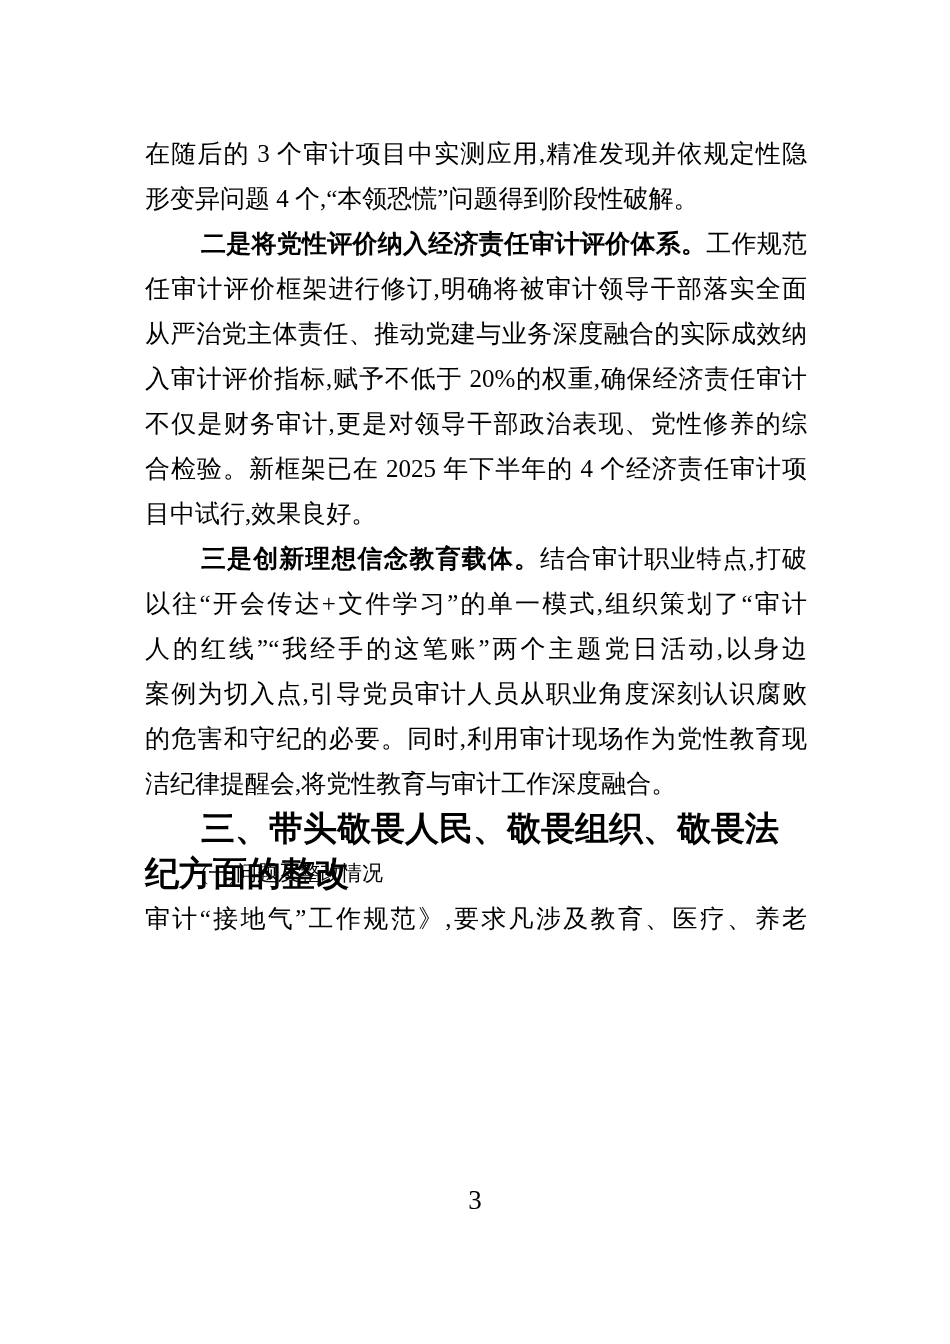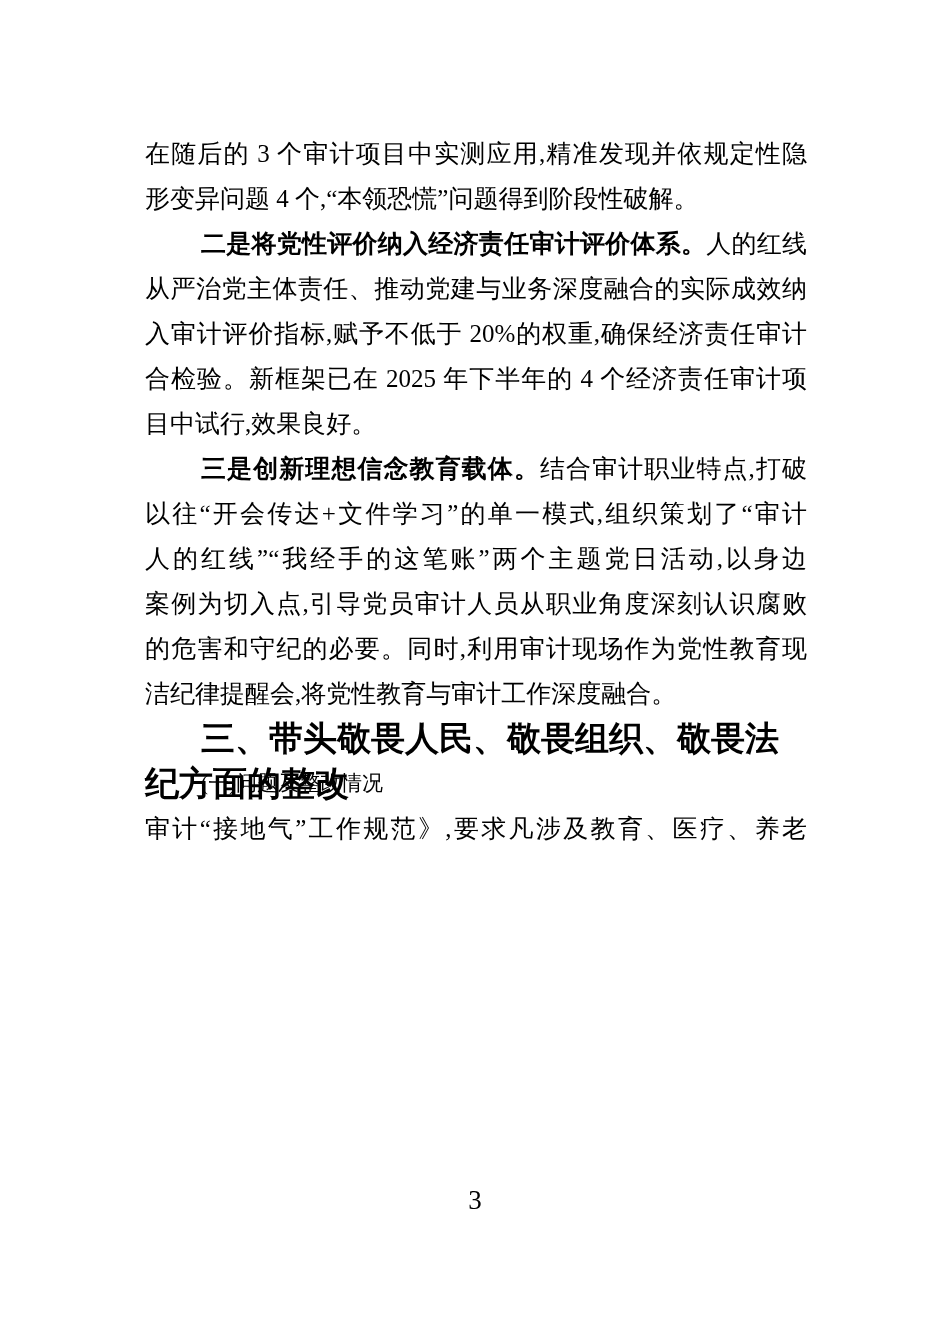--- a/index.html
+++ b/index.html
@@ -54,23 +54,25 @@
 </head>
 <body>
 
 <div class="page">
   <div class="doc">
       <div class="paragraph body-continuation">
         <div class="line justify"><span class="seg">在随后的 3 个审计项目中实测应用,精准发现并依规定性隐</span></div>
         <div class="line"><span class="seg">形变异问题 4 个,“本领恐慌”问题得到阶段性破解。</span></div>
       </div>
       <div class="paragraph body">
-        <div class="line indent justify"><span class="seg bold">二是将党性评价纳入经济责任审计评价体系。</span><span class="seg">人的红线</span></div>
+        <div class="line indent justify"><span class="seg bold">二是将党性评价纳入经济责任审计评价体系。</span><span class="seg">工作规范</span></div>
+        <div class="line justify"><span class="seg">任审计评价框架进行修订,明确将被审计领导干部落实全面</span></div>
         <div class="line justify"><span class="seg">从严治党主体责任、推动党建与业务深度融合的实际成效纳</span></div>
         <div class="line justify"><span class="seg">入审计评价指标,赋予不低于 20%的权重,确保经济责任审计</span></div>
+        <div class="line justify"><span class="seg">不仅是财务审计,更是对领导干部政治表现、党性修养的综</span></div>
         <div class="line justify"><span class="seg">合检验。新框架已在 2025 年下半年的 4 个经济责任审计项</span></div>
         <div class="line"><span class="seg">目中试行,效果良好。</span></div>
       </div>
       <div class="paragraph body">
         <div class="line indent justify"><span class="seg bold">三是创新理想信念教育载体。</span><span class="seg">结合审计职业特点,打破</span></div>
         <div class="line justify"><span class="seg">以往“开会传达+文件学习”的单一模式,组织策划了“审计</span></div>
         <div class="line justify"><span class="seg">人的红线”“我经手的这笔账”两个主题党日活动,以身边</span></div>
         <div class="line justify"><span class="seg">案例为切入点,引导党员审计人员从职业角度深刻认识腐败</span></div>
         <div class="line justify"><span class="seg">的危害和守纪的必要。同时,利用审计现场作为党性教育现</span></div>
         <div class="line"><span class="seg">洁纪律提醒会,将党性教育与审计工作深度融合。</span></div>

